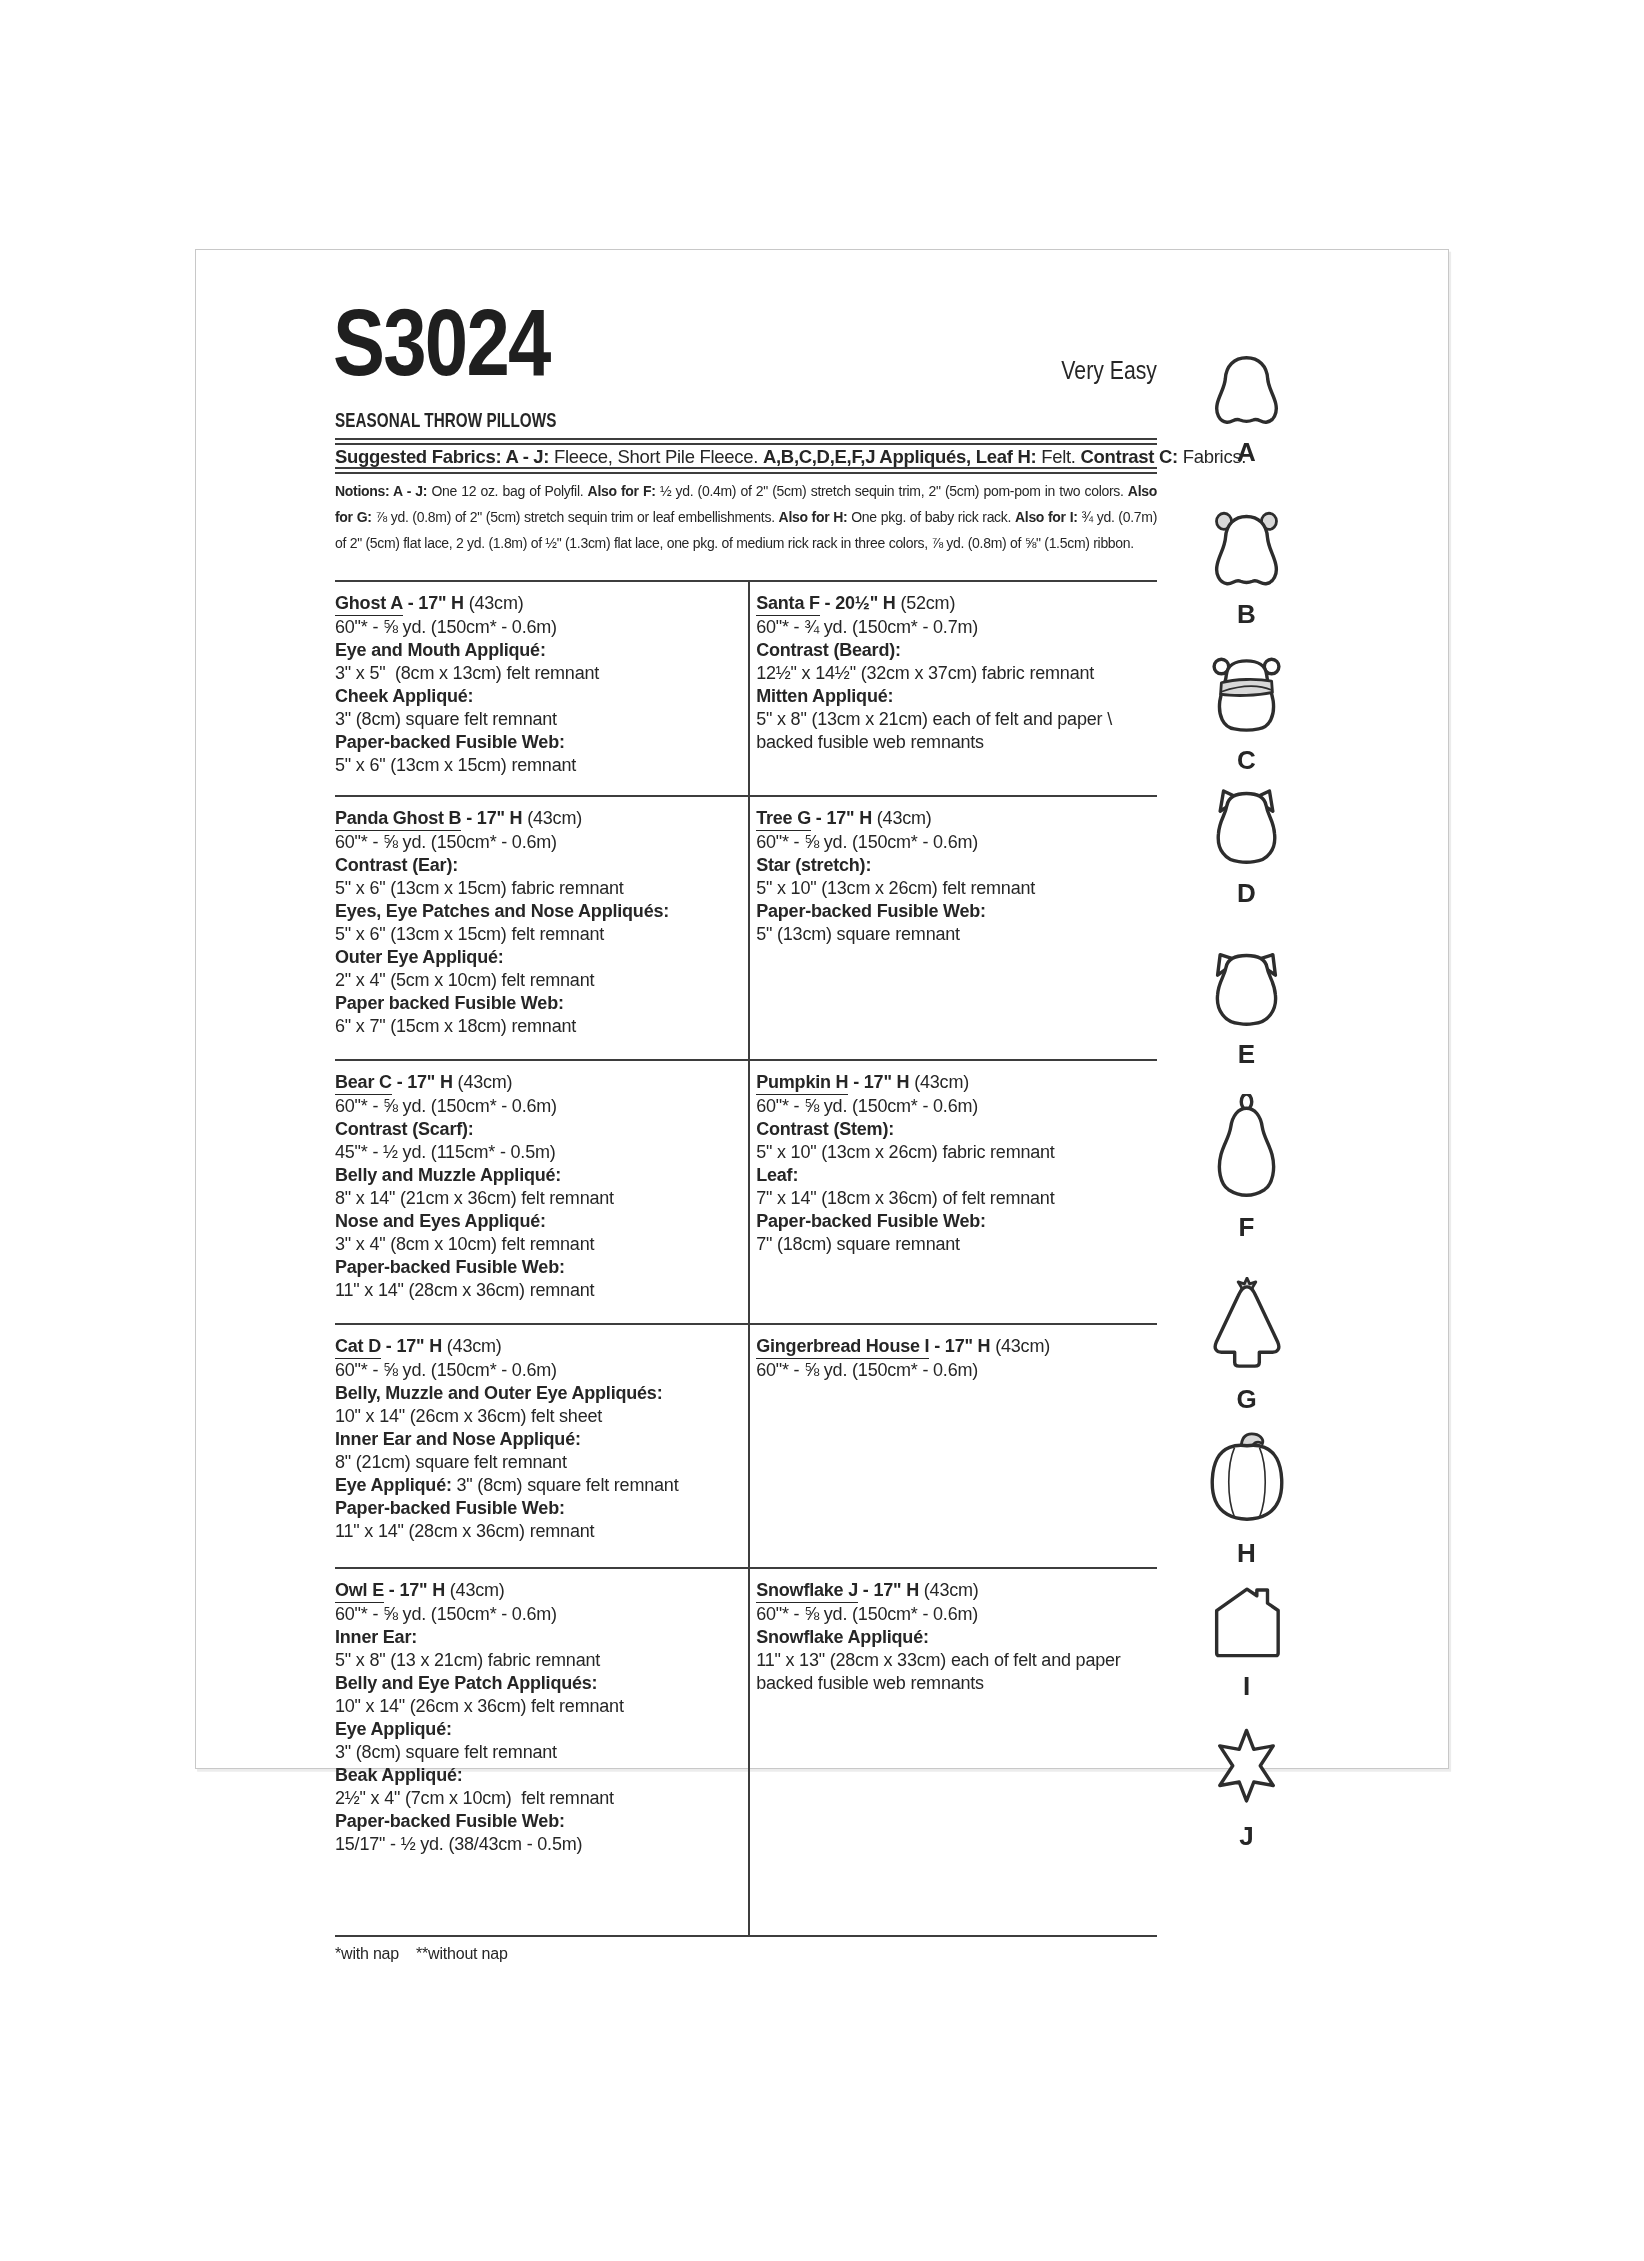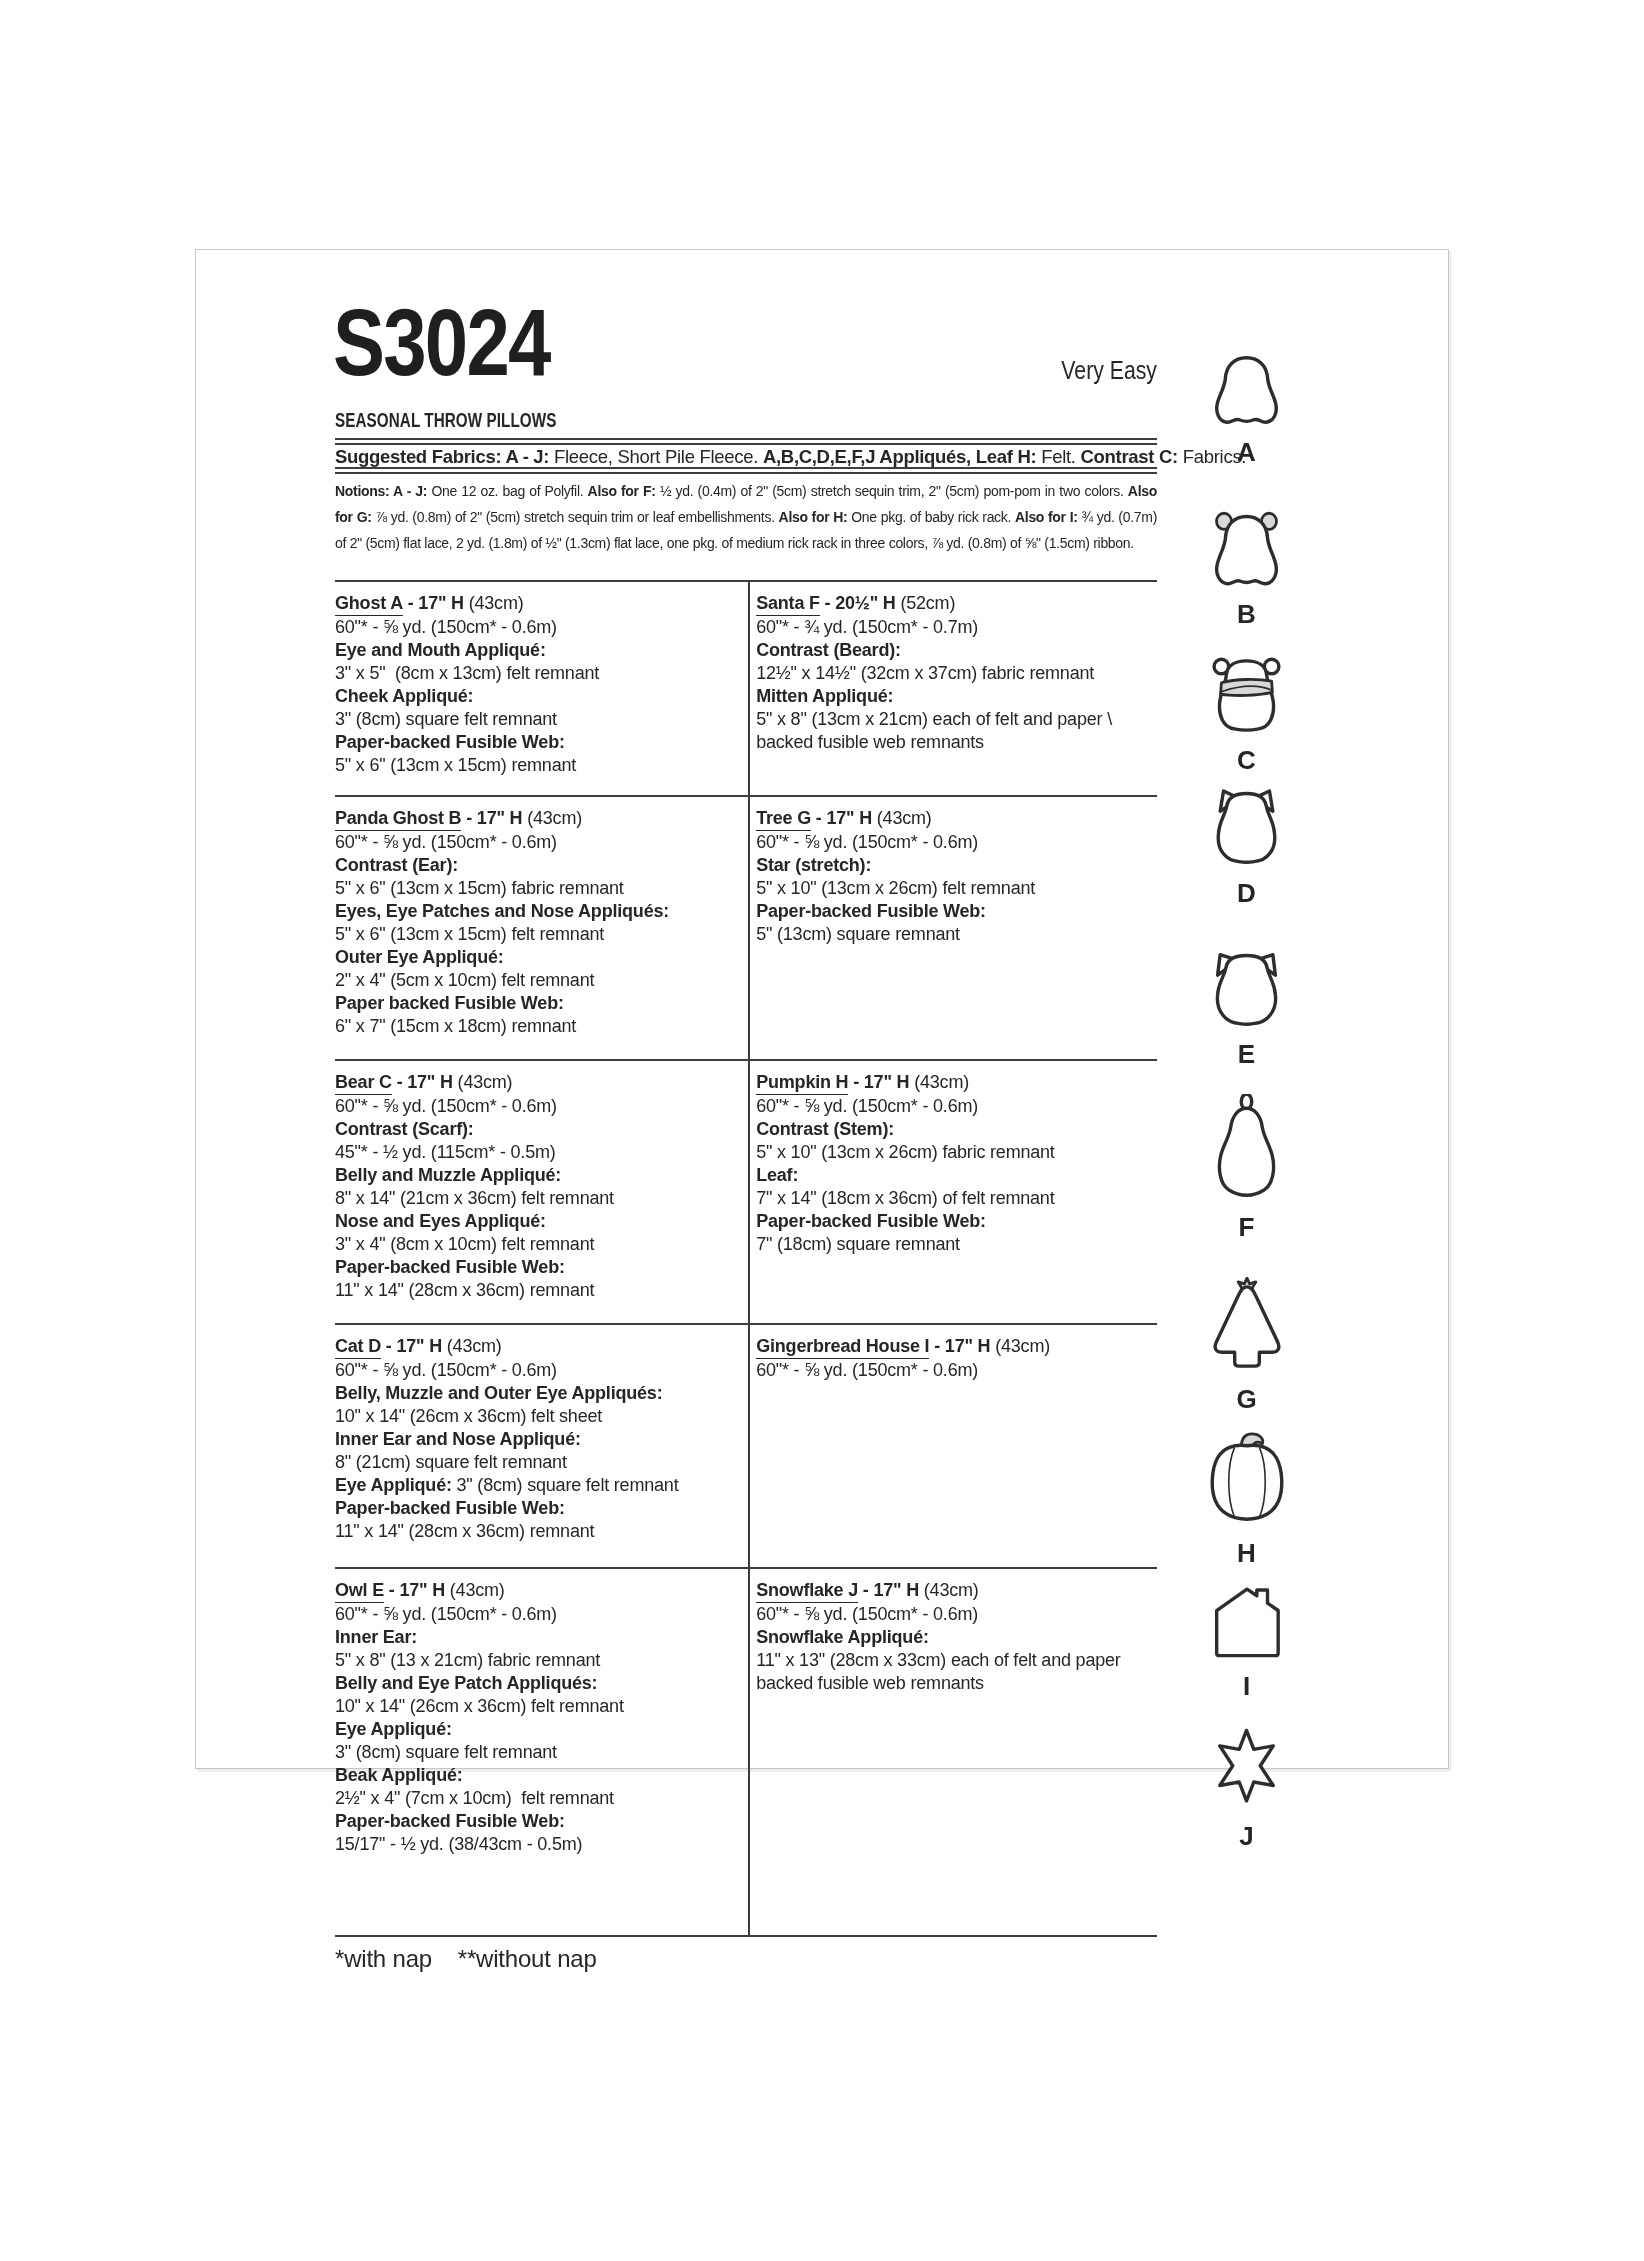--- a/index.html
+++ b/index.html
@@ -30,21 +30,21 @@
   .s-n{font-weight:400;}
   .s-bu{font-weight:700;display:inline-block;border-bottom:1.7px solid var(--ink);padding-bottom:0;}
   
   #spec-table{left:139px;top:330px;width:822px;border-top:2.1px solid var(--rule);}
   .t-row{display:flex;border-bottom:2.1px solid var(--rule);}
   .t-cell{padding:10.3px 6.9px 6.9px 0;font-size:18px;line-height:23px;letter-spacing:-0.2px;}
   .t-cell.left{width:413px;}
   .t-cell.right{flex:1;border-left:2.1px solid var(--rule);padding-left:6.2px;}
   .spec-line{white-space:pre;}
   
-  #footnote{left:139px;top:1695px;font-size:24px;letter-spacing:-0.2px;white-space:pre;text-align:center;}
+  #footnote{left:139px;top:1695px;font-size:16px;letter-spacing:-0.2px;white-space:pre;text-align:center;}
   
   .view{position:absolute;left:982px;width:137px;text-align:center;}
   .view svg{display:block;margin:0 auto;}
   .view-label{margin-top:9.6px;font-size:26px;line-height:27px;font-weight:700;}
 </style>
 </head>
 <body>
 
 <div id="paper">
   <div class="abs" id="pattern-number">S3024</div>

